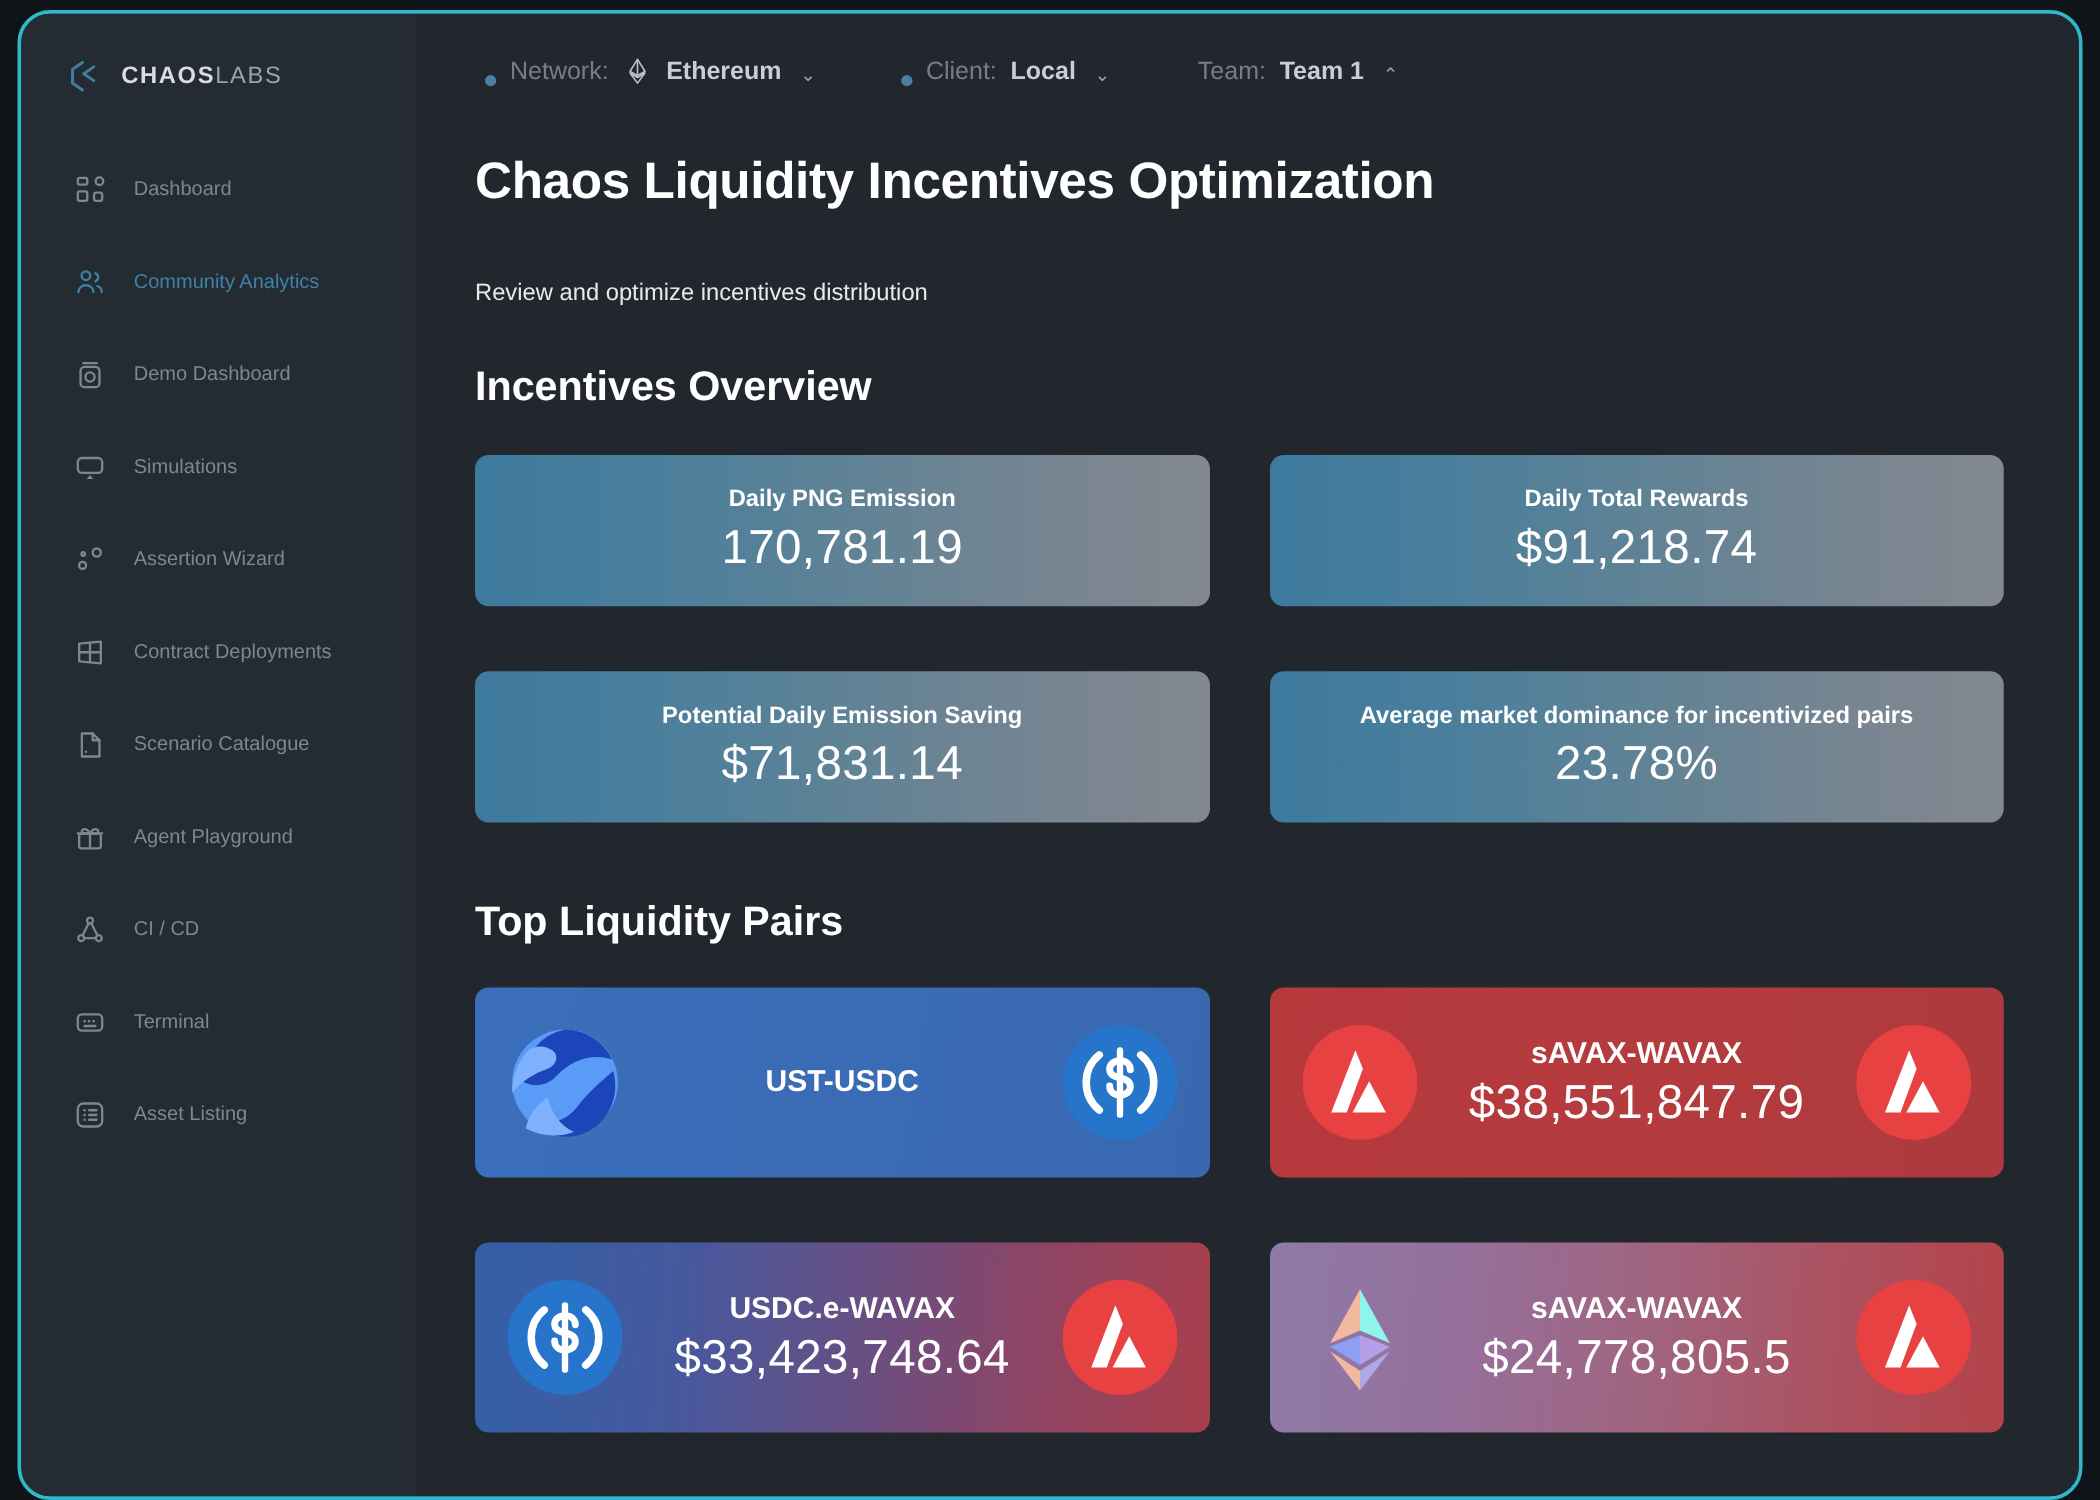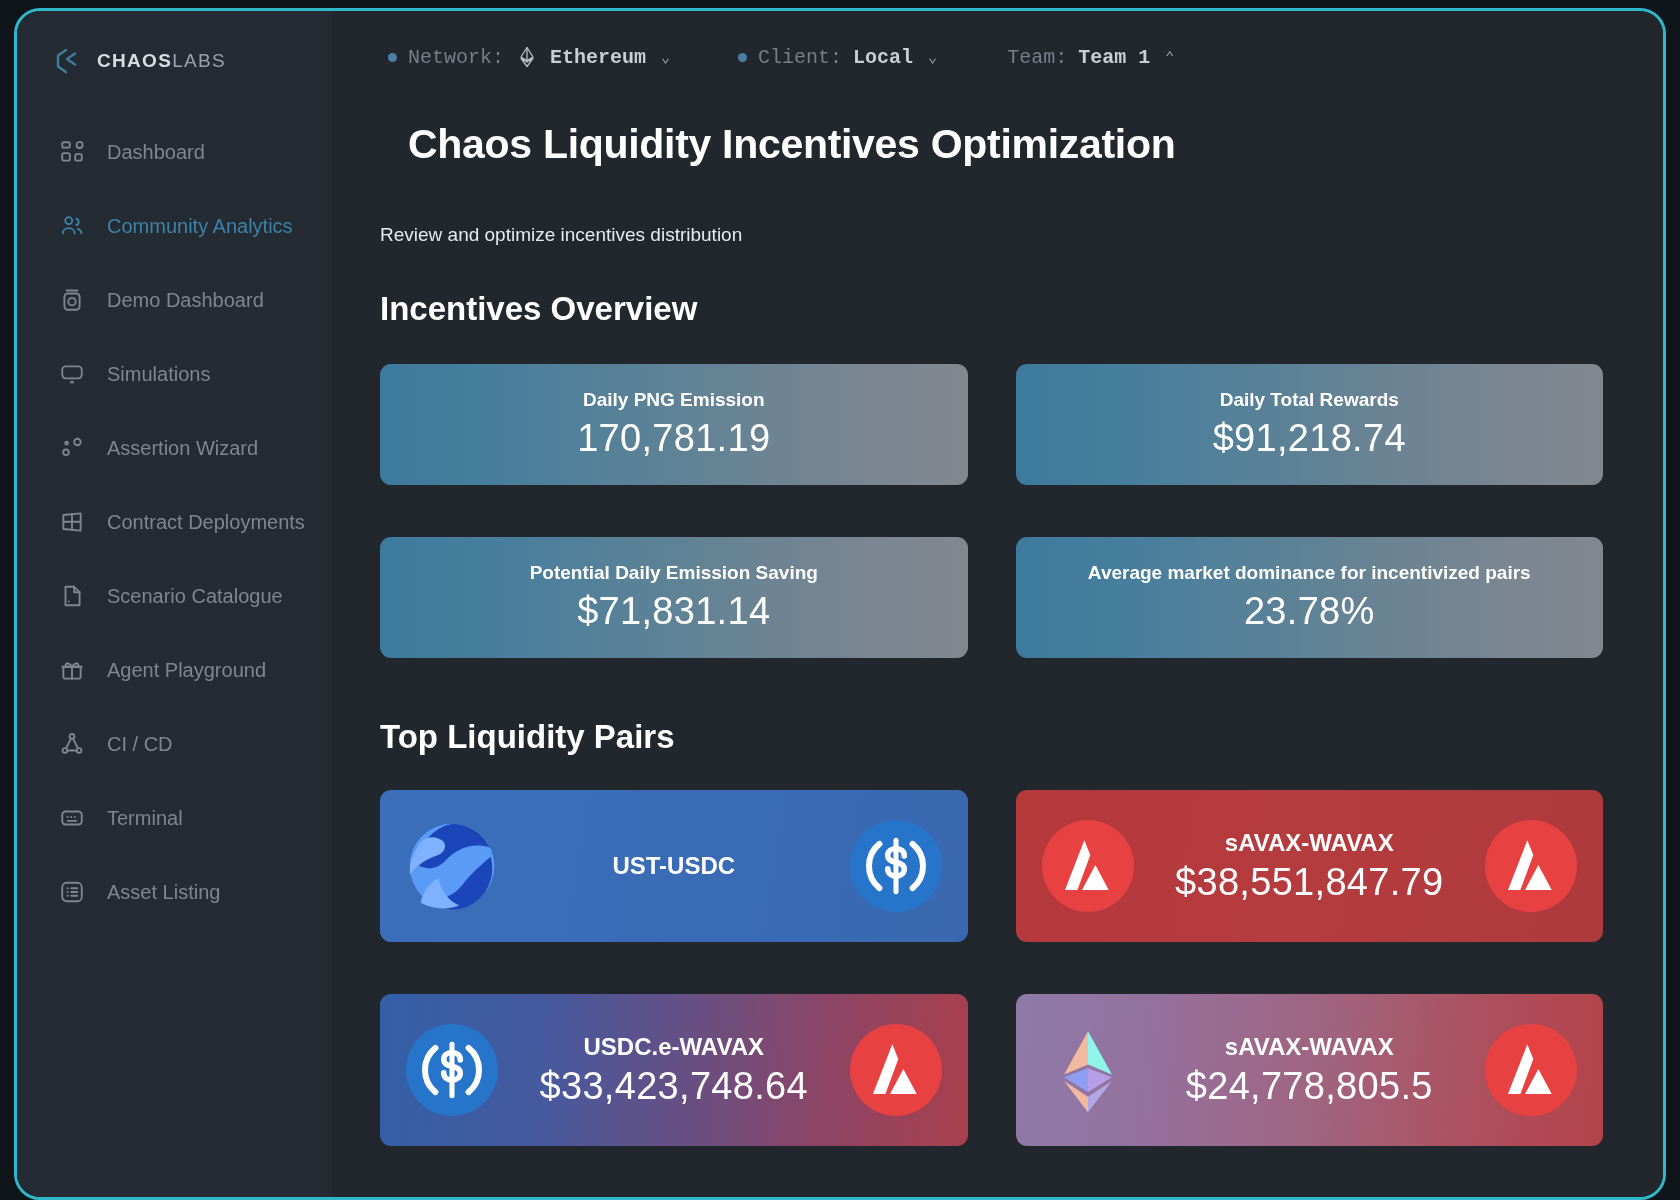--- a/index.html
+++ b/index.html
@@ -51,21 +51,21 @@
 
   #nav { margin-top: 40px; }
   .nav-item {
     display: flex; align-items: center;
     gap: 22px;
     height: 50px;
     padding-left: 42px;
     margin-bottom: 24px;
     cursor: pointer;
     color: #7e868f;
-    font-size: 20px;
+    font-size: 16px;
   }
   .nav-item.active { color: #3e82a8; }
   .nav-ico {
     width: 26px; height: 26px; flex: 0 0 26px;
     display: flex; align-items: center; justify-content: center;
   }
   .nav-ico svg { width: 26px; height: 26px; display: block; }
 
   
   #main {
@@ -74,42 +74,41 @@
     background: #22272e;
     overflow: hidden;
   }
   #topbar {
     height: 92px;
     display: flex; align-items: center;
     padding-left: 18px;
     gap: 0px;
     font-size: 20px;
   }
-  .tb-group { display: flex; align-items: center; gap: 11px; font-family: Liberation Mono, monospace; }
+  .tb-group { display: flex; align-items: flex-end; gap: 11px; }
   .tb-dot {
     width: 9px; height: 9px; border-radius: 50%;
     background: #4a7fa3;
     flex: 0 0 9px;
   }
   .tb-label { color: #767e88; }
   .tb-value { color: #c9ced5; font-weight: 600; }
   .tb-eth { width: 24px; height: 24px; flex: 0 0 24px; }
   .caret { color: #9aa3ad; font-size: 15px; margin-left: 4px; }
   .gap-a { width: 38px; } .gap-b { width: 68px; } .gap-c { width: 70px; }
 
   #content {
     padding: 0 60px 0 48px;
     height: calc(100% - 92px);
     overflow: hidden;
   }
   h1#page-title {
     font-size: 41px; color: #ffffff; font-weight: 700;
     letter-spacing: -0.3px;
     margin-top: 18px;
-    margin-left: 28px;
   }
   #subtitle {
     font-size: 19px; color: #e6e9ed;
     margin-top: 56px;
   }
   h2.section {
     font-size: 33px; color: #ffffff; font-weight: 700;
     margin-top: 44px;
   }
 

